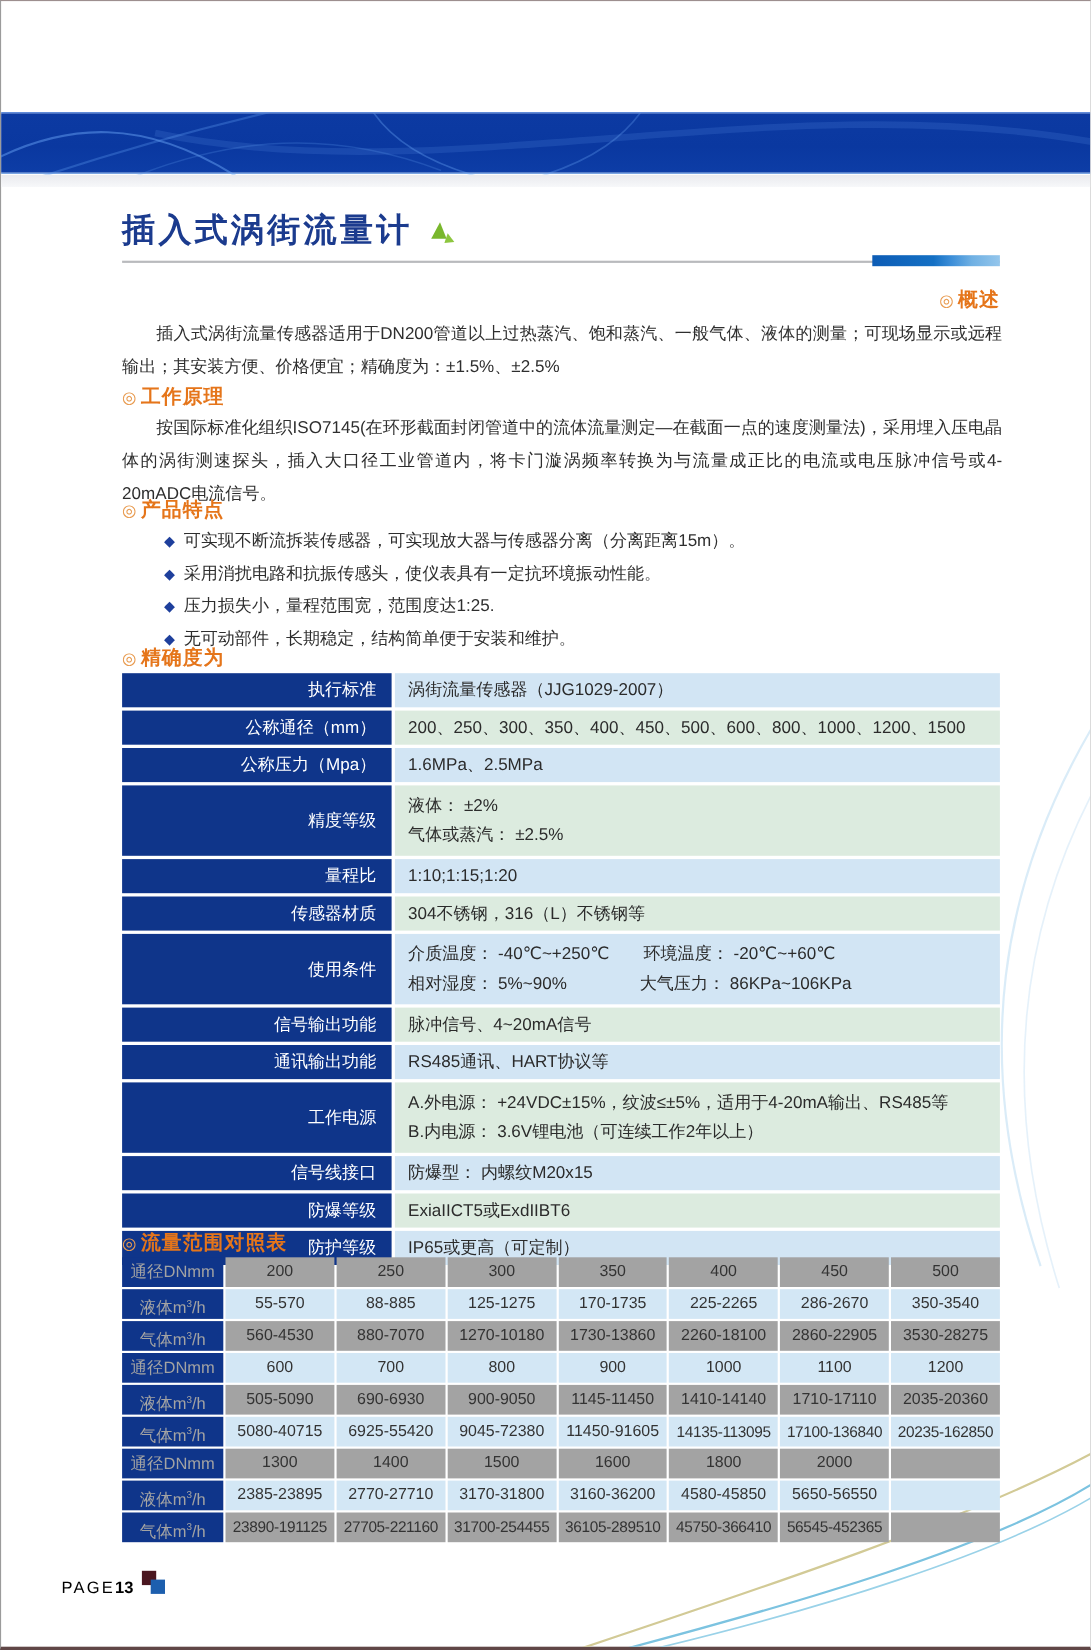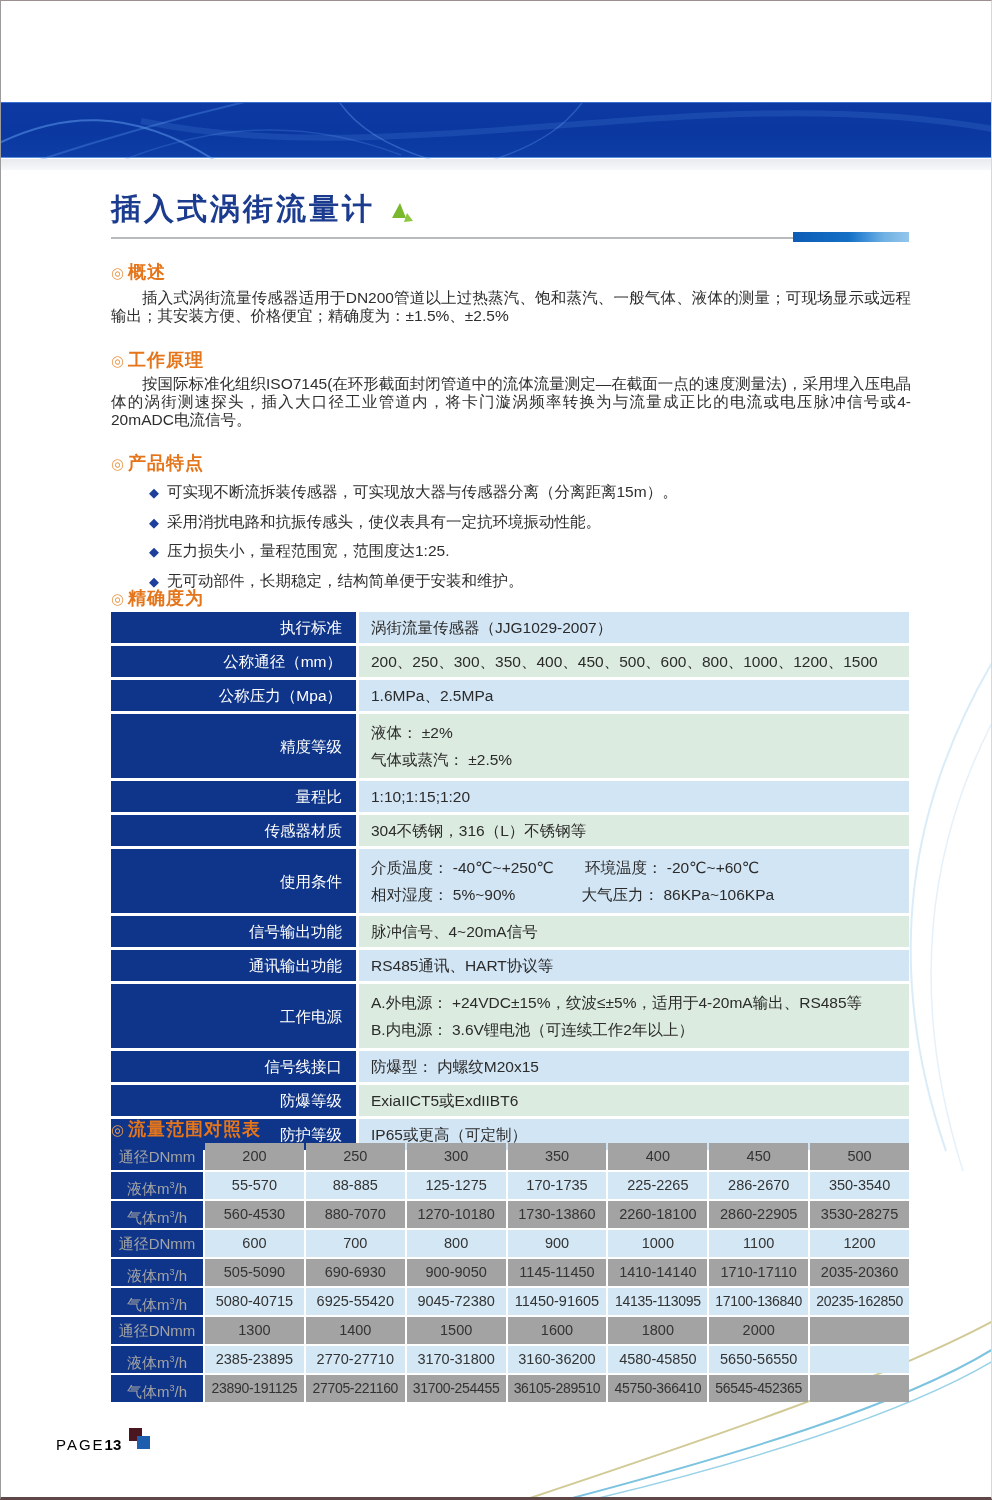--- a/index.html
+++ b/index.html
@@ -40,21 +40,21 @@
   .title-rule .grad-bar {
     position:absolute; right:0; bottom:-3px; width:116px; height:10px;
     background:linear-gradient(90deg,#0d5cb5 0%,#1470c4 48%,#3c8ed8 62%,#6fb0e3 78%,#94c6ec 100%);
   }
   
   .sec { position:absolute; left:110px; width:798px; }
   .sec-head { font-size:18px; font-weight:bold; color:#e5751a; letter-spacing:1px; }
   .sec-head .ring { font-size:15px; color:#e89a4e; margin-right:3px; font-weight:normal; }
   
   .para {
-    position:absolute; left:110px; width:800px; font-size:15.5px; line-height:18px;
+    position:absolute; left:110px; width:800px; font-size:15.5px; line-height:30px;
     color:#2e2e2e; text-indent:2em; text-align:justify;
   }
   
   .features { position:absolute; left:148px; width:740px; }
   .feat-item { font-size:15.5px; color:#2e2e2e; height:29.5px; line-height:29.5px; white-space:nowrap; }
   .feat-item .dia { color:#1e3f9c; font-size:13px; margin-right:8px; }
   
   .tech-table { position:absolute; left:110px; top:611px; width:798px; }
   .trow { display:flex; margin-bottom:3px; }
   .tlabel {
@@ -123,21 +123,21 @@
       <svg width="28" height="24" viewBox="0 0 28 24">
         <polygon points="3,17 11,2 17,17" fill="#79b72c"></polygon>
         <polygon points="15,21 18,12 24,20" fill="#8dc63f"></polygon>
       </svg>
     </span>
   </div>
   <div class="title-rule">
     <span class="grad-bar"></span>
   </div>
 
-  <div class="sec" style="top:259px;">
+  <div class="sec" style="top:259px;text-align:right;">
     <div class="sec-head"><span class="ring">◎</span><span>概述</span></div>
   </div>
   <div class="para" style="top:288px;">插入式涡街流量传感器适用于DN200管道以上过热蒸汽、饱和蒸汽、一般气体、液体的测量；可现场显示或远程输出；其安装方便、价格便宜；精确度为：±1.5%、±2.5%</div>
 
   <div class="sec" style="top:347px;">
     <div class="sec-head"><span class="ring">◎</span><span>工作原理</span></div>
   </div>
   <div class="para" style="top:374px;">按国际标准化组织ISO7145(在环形截面封闭管道中的流体流量测定—在截面一点的速度测量法)，采用埋入压电晶体的涡街测速探头，插入大口径工业管道内，将卡门漩涡频率转换为与流量成正比的电流或电压脉冲信号或4-20mADC电流信号。</div>
 
   <div class="sec" style="top:450px;">

